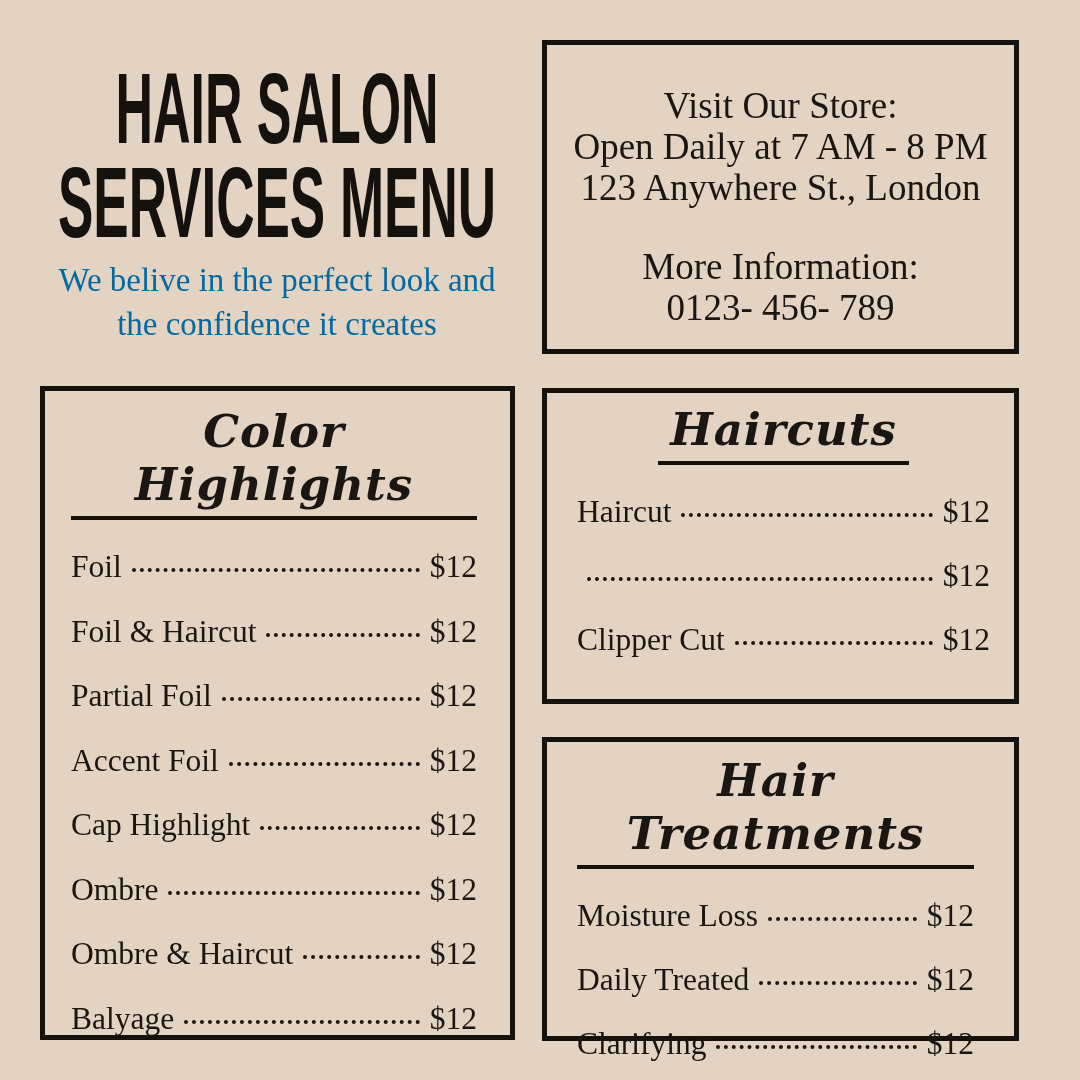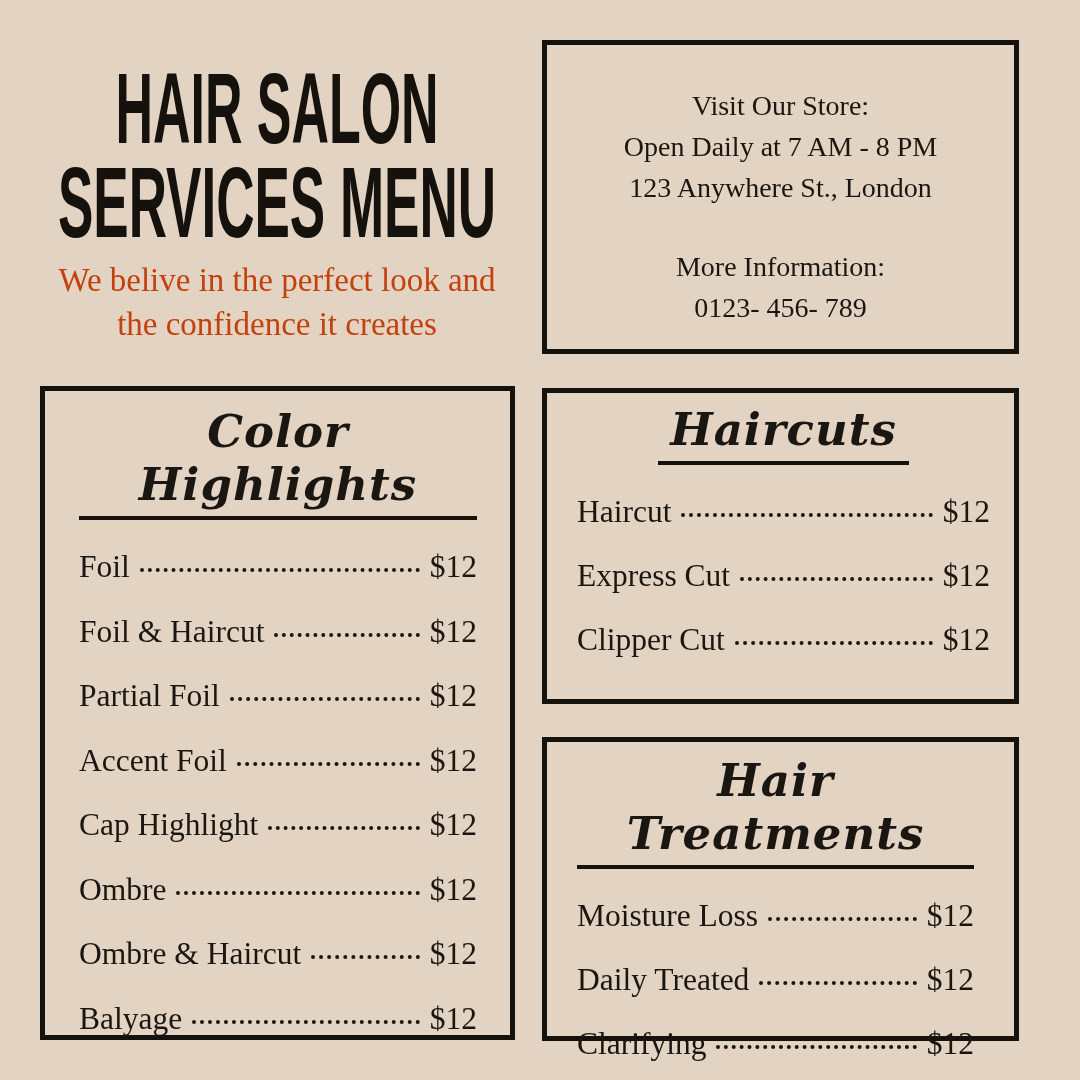--- a/index.html
+++ b/index.html
@@ -24,40 +24,40 @@
   .title-svg { display: block; margin: 0 auto; width: 474px; height: 200px; }
   .title-svg text {
     font-family: "Liberation Sans", sans-serif;
     font-weight: 700;
     font-size: 100px;
     fill: #15110d;
   }
   .subtitle {
     font-size: 33px;
     line-height: 44px;
-    color: #c2410c;
+    color: #0369a1;
   }
 
   
   .box {
     position: absolute;
     border: 5px solid #15110d;
     box-sizing: border-box;
   }
   .info-box {
     left: 542px; top: 40px;
     width: 477px; height: 314px;
     text-align: center;
-    font-size: 28px;
+    font-size: 37px;
     line-height: 41px;
     padding-top: 40px;
   }
   .info-more { margin-top: 38px; }
 
-  .menu-left       { left: 40px;  top: 386px; width: 475px; height: 654px; padding: 14px 33px 0 34px; }
+  .menu-left       { left: 40px;  top: 386px; width: 475px; height: 654px; padding: 14px 33px 0 26px; }
   .menu-haircuts   { left: 542px; top: 388px; width: 477px; height: 316px; padding: 10px 24px 0 30px; }
   .menu-treatments { left: 542px; top: 737px; width: 477px; height: 304px; padding: 12px 40px 16px 30px; }
 
   
   .section-title-wrap { text-align: center; }
   .section-title {
     display: inline-block;
     font-family: "DejaVu Serif", serif;
     font-style: italic;
     font-weight: 700;
@@ -163,21 +163,20 @@
     <div class="section-title-wrap">
       <span class="section-title">Haircuts</span>
     </div>
     <div class="rows">
       <div class="row">
         <span class="item-name">Haircut</span>
         <span class="leader"></span>
         <span class="item-price">$12</span>
       </div>
       <div class="row">
-        <span class="item-name">Express Cut</span>
         <span class="leader"></span>
         <span class="item-price">$12</span>
       </div>
       <div class="row">
         <span class="item-name">Clipper Cut</span>
         <span class="leader"></span>
         <span class="item-price">$12</span>
       </div>
     </div>
   </div>

